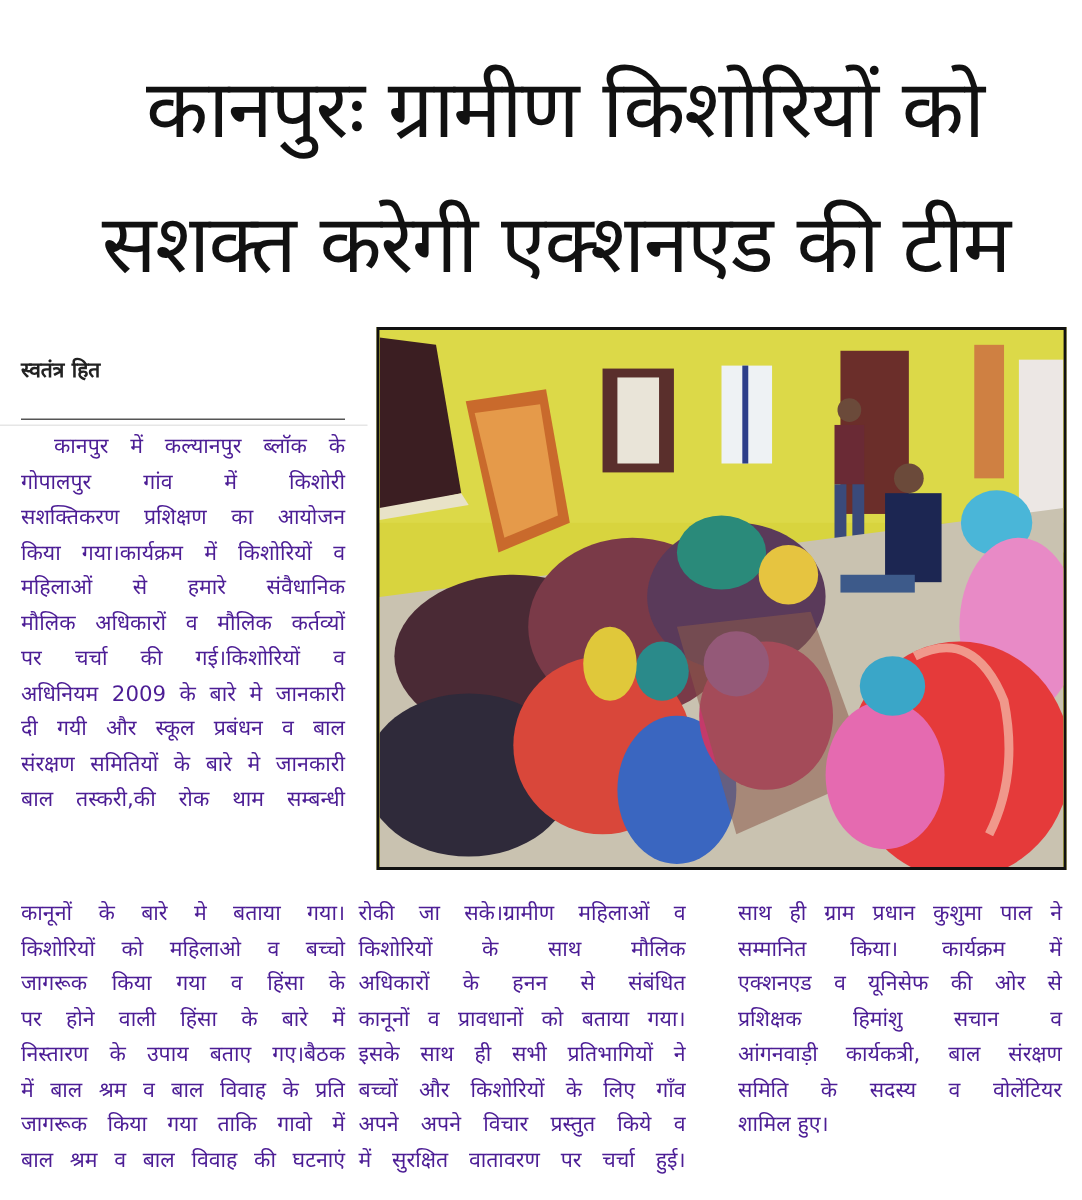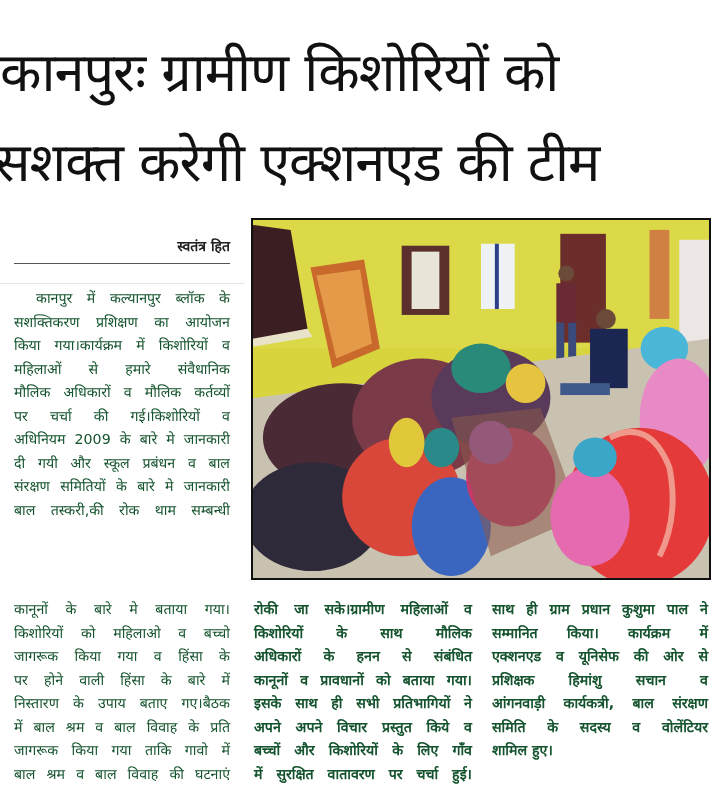--- a/index.html
+++ b/index.html
@@ -1,44 +1,44 @@
 <!DOCTYPE html>
 <html><head>
 <meta charset="utf-8">
 <style>
   * { box-sizing: border-box; margin: 0; padding: 0; }
   html, body { width: 721px; height: 800px; background: #ffffff; overflow: hidden; }
   body { position: relative; font-family: "DejaVu Sans", "Liberation Sans", sans-serif; color: #1a1a1a; }
 
   .headline {
-    position: absolute; left: 0; width: 721px; 
+    position: absolute; left: 0; width: 721px; text-align: center;
     font-family: "DejaVu Sans", sans-serif; font-weight: normal; color: #111;
-    letter-spacing: -1px; white-space: nowrap;
+    letter-spacing: -1px; white-space: nowrap; padding-left: 32px;
   }
   .headline.l1 { top: 38px; font-size: 54px; line-height: 70px; }
   .headline.l2 { top: 128px; font-size: 54px; line-height: 70px; left: -6px; }
 
   .byline {
     position: absolute; left: 14px; top: 236px; width: 216px;
     font-size: 14px; font-weight: bold; color: #222;
-    border-bottom: 1.5px solid #555; padding-bottom: 8px; text-align: right;
+    border-bottom: 1.5px solid #555; padding-bottom: 24px;
   }
   .thin-rule { position: absolute; left: 0; top: 283px; width: 245px; height: 1px; background: #e6e6e6; }
 
   .col {
-    position: absolute; font-size: 14.2px; line-height: 23.5px; color: #14532d;
+    position: absolute; font-size: 14.2px; line-height: 23.5px; color: #4c1d95;
     text-align: justify; text-align-last: auto;
   }
   .col .line { display: block; text-align: justify; text-align-last: justify; white-space: nowrap; height: 23.5px; }
   .col .line.last { text-align-last: left; }
 
   .col-a { left: 14px; top: 287px; width: 216px; }
   .col-b { left: 14px; top: 598px; width: 216px; }
-  .col-c { left: 254px; top: 598px; width: 218px; font-weight: bold; }
-  .col-d { left: 492px; top: 598px; width: 216px; font-weight: bold; }
+  .col-c { left: 239px; top: 598px; width: 218px; }
+  .col-d { left: 492px; top: 598px; width: 216px; }
 
   .photo {
     position: absolute; left: 251px; top: 218px; width: 460px; height: 362px;
     border: 2px solid #111; overflow: hidden; background: #d9cf3a;
   }
   .photo svg { display: block; width: 100%; height: 100%; }
 </style>
 </head>
 <body>
 
@@ -101,20 +101,21 @@
     <ellipse cx="430" cy="200" rx="40" ry="60" fill="#e88ac6"></ellipse>
     <ellipse cx="390" cy="290" rx="75" ry="80" fill="#e53a3a"></ellipse>
     <ellipse cx="340" cy="300" rx="40" ry="50" fill="#e56ab0"></ellipse>
     <ellipse cx="345" cy="240" rx="22" ry="20" fill="#3aa6c8"></ellipse>
     <path d="M360 220 Q400 200 420 250 Q430 300 410 340" stroke="#f2b0a0" stroke-width="6" fill="none" opacity="0.8"></path>
   </svg>
 </div>
 
 <div class="col col-a">
   <span class="line" style="padding-left:22px">    कानपुर में कल्यानपुर ब्लॉक के</span>
+  <span class="line">गोपालपुर गांव में किशोरी</span>
   <span class="line">सशक्तिकरण प्रशिक्षण का आयोजन</span>
   <span class="line">किया गया।कार्यक्रम में किशोरियों व</span>
   <span class="line">महिलाओं से हमारे संवैधानिक</span>
   <span class="line">मौलिक अधिकारों व मौलिक कर्तव्यों</span>
   <span class="line">पर चर्चा की गई।किशोरियों व</span>
   <span class="line">अधिनियम 2009 के बारे मे जानकारी</span>
   <span class="line">दी गयी और स्कूल प्रबंधन व बाल</span>
   <span class="line">संरक्षण समितियों के बारे मे जानकारी</span>
   <span class="line">बाल तस्करी,की रोक थाम सम्बन्धी</span>
 </div>
@@ -129,22 +130,22 @@
   <span class="line">जागरूक किया गया ताकि गावो में</span>
   <span class="line">बाल श्रम व बाल विवाह की घटनाएं</span>
 </div>
 
 <div class="col col-c">
   <span class="line">रोकी जा सके।ग्रामीण महिलाओं व</span>
   <span class="line">किशोरियों के साथ मौलिक</span>
   <span class="line">अधिकारों के हनन से संबंधित</span>
   <span class="line">कानूनों व प्रावधानों को बताया गया।</span>
   <span class="line">इसके साथ ही सभी प्रतिभागियों ने</span>
+  <span class="line">बच्चों और किशोरियों के लिए गाँव</span>
   <span class="line">अपने अपने विचार प्रस्तुत किये व</span>
-  <span class="line">बच्चों और किशोरियों के लिए गाँव</span>
   <span class="line">में सुरक्षित वातावरण पर चर्चा हुई।</span>
 </div>
 
 <div class="col col-d">
   <span class="line">साथ ही ग्राम प्रधान कुशुमा पाल ने</span>
   <span class="line">सम्मानित किया। कार्यक्रम में</span>
   <span class="line">एक्शनएड व यूनिसेफ की ओर से</span>
   <span class="line">प्रशिक्षक हिमांशु सचान व</span>
   <span class="line">आंगनवाड़ी कार्यकत्री, बाल संरक्षण</span>
   <span class="line">समिति के सदस्य व वोलेंटियर</span>

